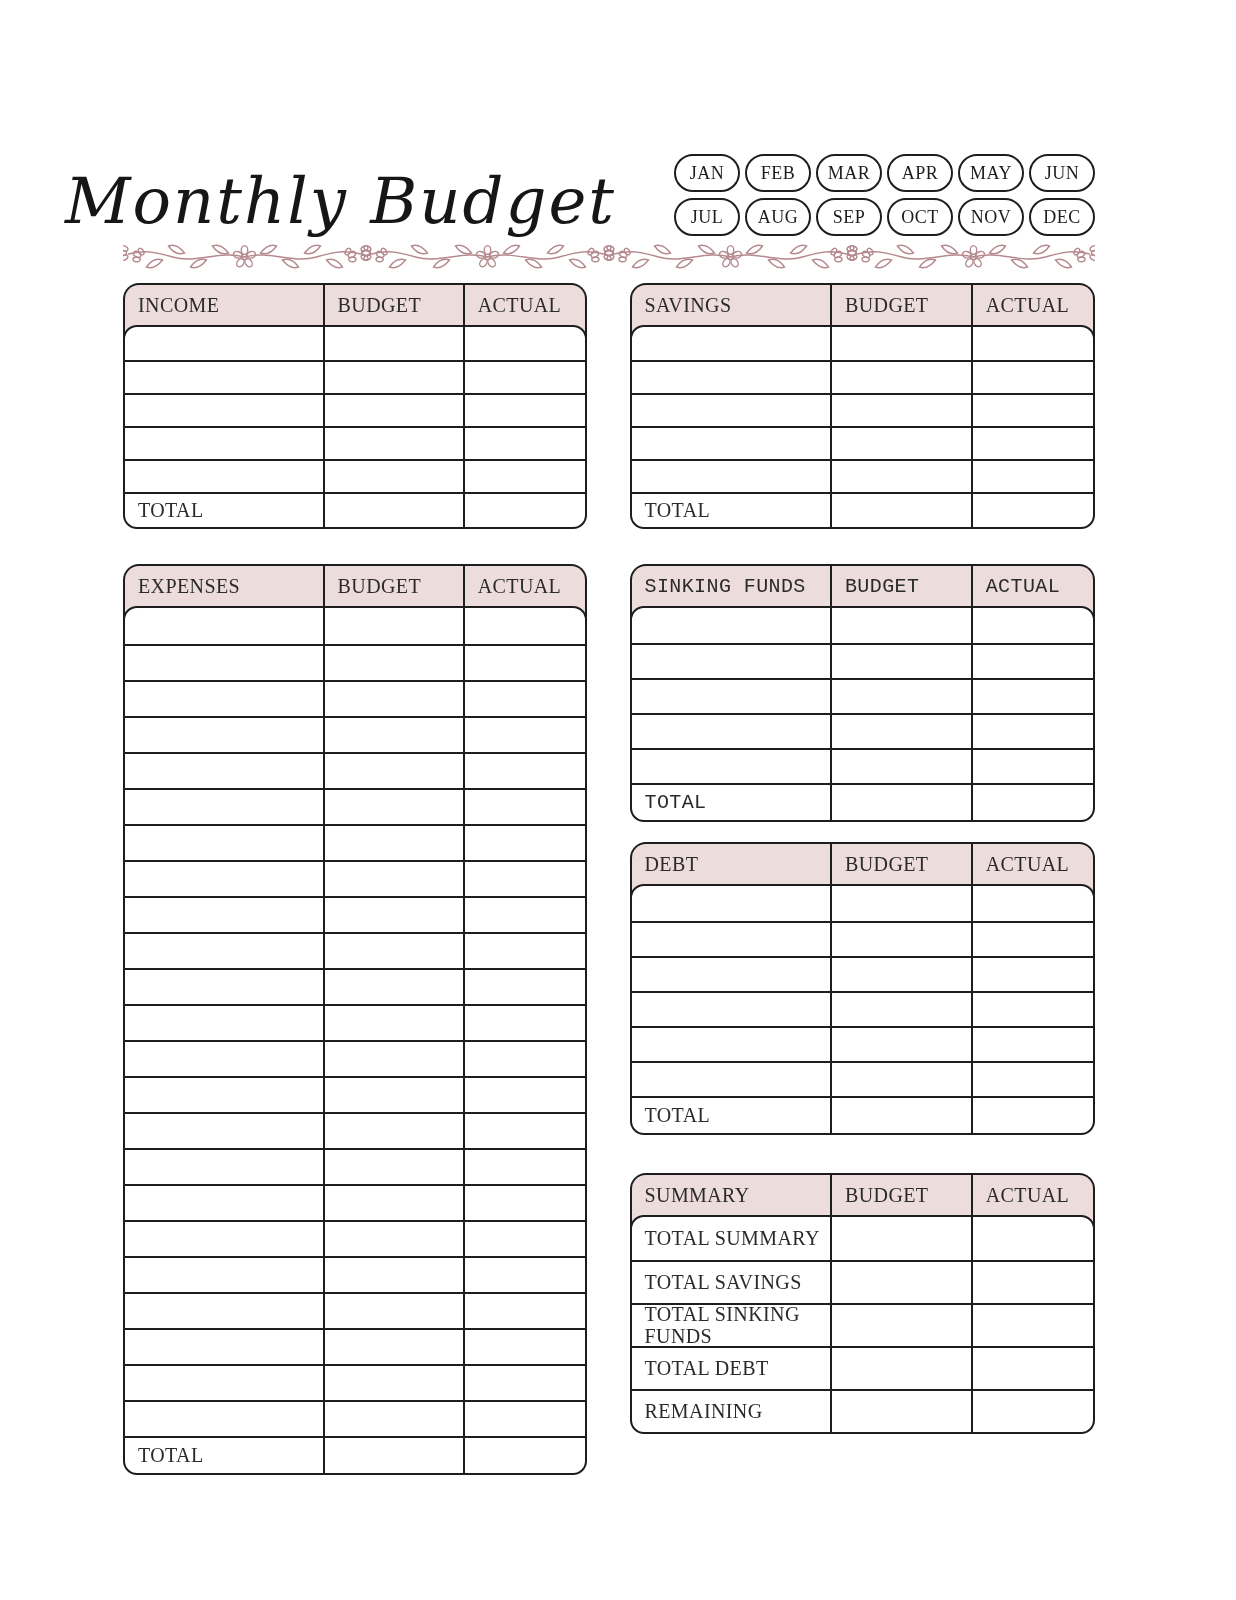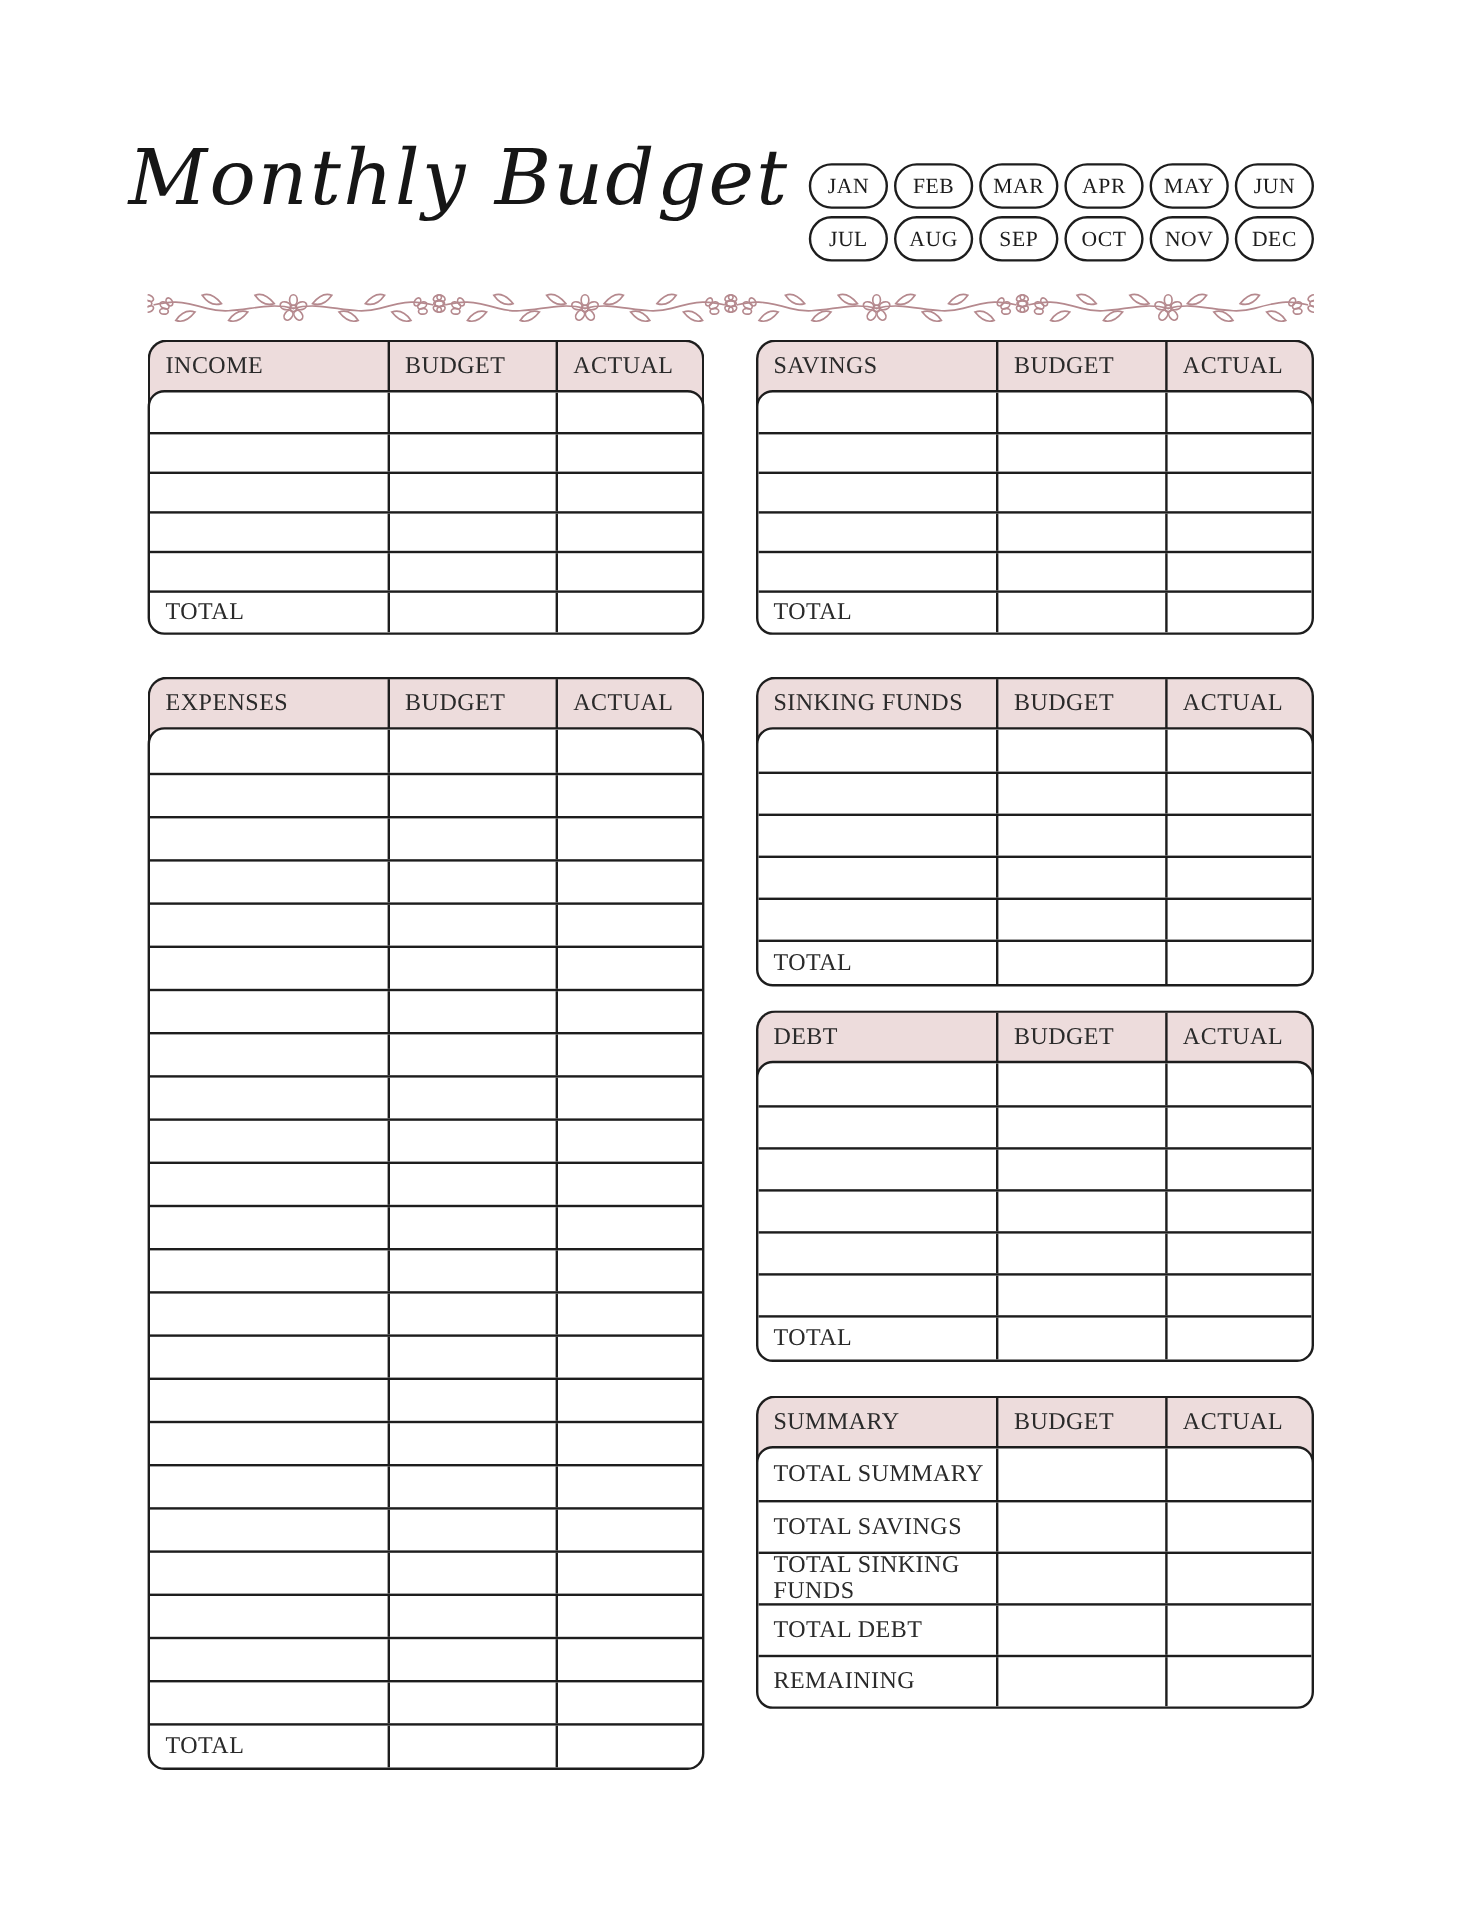--- a/index.html
+++ b/index.html
@@ -8,22 +8,22 @@
     --floral:#b5898e;
     --text:#242424;
   }
   html,body{margin:0;padding:0;background:#ffffff;}
   .page{
     width:1236px;height:1600px;background:#ffffff;position:relative;overflow:hidden;
     font-family:"Liberation Serif",serif;color:var(--text);
   }
   
   .header-row{
-    display:flex;justify-content:space-between;align-items:flex-start;
-    padding:104px 141px 0 103px;height:132px;box-sizing:content-box;
+    display:flex;justify-content:space-between;align-items:flex-end;
+    padding:104px 141px 0 61px;height:132px;box-sizing:content-box;
   }
   .title{
     font-family:"DejaVu Serif",serif;font-style:italic;font-weight:500;
     font-size:64px;line-height:1.1;margin:10px 0 0 4px;letter-spacing:2px;color:#161616;
     white-space:nowrap;
   }
   .months{display:flex;flex-direction:column;gap:6px;margin-top:32px;}
   .month-row{display:flex;gap:5px;justify-content:flex-end;}
   .pill{
     width:66px;height:38px;border:2px solid var(--border);border-radius:19px;
@@ -360,21 +360,21 @@
               <div class="td c2"></div>
               <div class="td c3"></div>
             </div>
             <div class="t-row total">
               <div class="td c1 label">TOTAL</div>
               <div class="td c2"></div>
               <div class="td c3"></div>
             </div>
           </div>
         </section>
-      <section class="table-card" style="--rh:35px;--rth:37px;margin-bottom:20px;">
+      <section class="table-card" style="--rh:35px;--rth:37px;margin-bottom:20px;font-family:Liberation Mono, monospace;">
           <div class="t-header">
             <div class="th c1">SINKING FUNDS</div>
             <div class="th c2">BUDGET</div>
             <div class="th c3">ACTUAL</div>
           </div>
           <div class="t-body">
             <div class="t-row">
               <div class="td c1"></div>
               <div class="td c2"></div>
               <div class="td c3"></div>
@@ -399,21 +399,21 @@
               <div class="td c2"></div>
               <div class="td c3"></div>
             </div>
             <div class="t-row total">
               <div class="td c1 label">TOTAL</div>
               <div class="td c2"></div>
               <div class="td c3"></div>
             </div>
           </div>
         </section>
-      <section class="table-card" style="--rh:35px;--rth:37px;margin-bottom:28px;">
+      <section class="table-card" style="--rh:35px;--rth:37px;margin-bottom:38px;">
           <div class="t-header">
             <div class="th c1">DEBT</div>
             <div class="th c2">BUDGET</div>
             <div class="th c3">ACTUAL</div>
           </div>
           <div class="t-body">
             <div class="t-row">
               <div class="td c1"></div>
               <div class="td c2"></div>
               <div class="td c3"></div>

